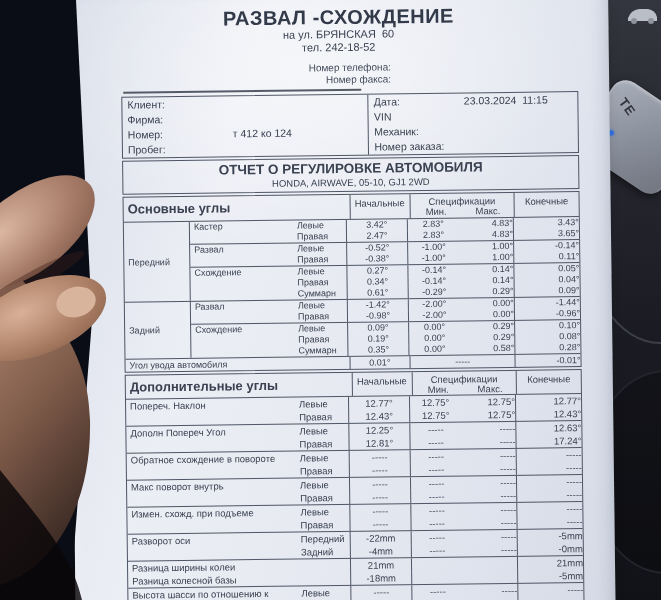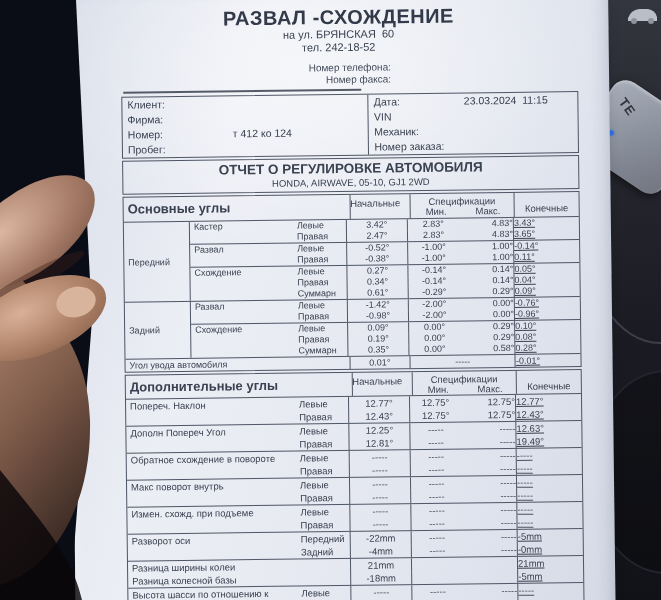--- a/index.html
+++ b/index.html
@@ -45,35 +45,35 @@
   .col-l .clabel{flex:0 0 178px;}
   .col-r .clabel{flex:0 0 90px;}
   .cvalue{color:#363d4c;}
   .rbox{width:455px;margin:2px 0 0 52px;text-align:center;padding:2px 0 3px 0;}
   .r-title{font-size:13.5px;font-weight:bold;line-height:16px;}
   .r-vehicle{font-size:9.5px;line-height:11px;}
   
   .tsec{width:455px;margin:2px 0 0 52px;font-size:9px;color:#3a4150;}
   .thead{display:flex;border-bottom:1px solid #4e5565;height:24px;}
   .th-title{width:225px;font-size:13px;font-weight:bold;padding:4px 0 0 4px;}
-  .th-init{width:60px;font-size:9.5px;padding-top:3px;border-left:1px solid #4e5565;}
+  .th-init{width:60px;text-align:center;font-size:9.5px;padding-top:3px;border-left:1px solid #4e5565;}
   .th-spec{width:105px;text-align:center;font-size:9.5px;border-left:1px solid #4e5565;}
   .spec-top{padding-top:2px;line-height:11px;}
   .spec-sub{display:flex;line-height:10px;}
   .spec-sub span{width:50%;}
-  .th-final{width:65px;text-align:center;font-size:9.5px;padding-top:10px;border-left:1px solid #4e5565;}
+  .th-final{width:65px;text-align:center;font-size:9.5px;padding-top:3px;border-left:1px solid #4e5565;}
   .bl{border-left:1px solid #4e5565;}
   .bt{border-top:1px solid #4e5565;}
   .trow{display:flex;height:11px;line-height:11px;}
   .s2row{height:13px;line-height:13px;font-size:9.5px;}
   .w-side{width:53px;padding-left:4px;box-sizing:border-box;}
   .w-init{width:60px;text-align:center;}
   .w-min{width:51px;text-align:center;}
   .w-max{width:54px;text-align:right;}
-  .w-final{width:65px;text-align:left;text-decoration:underline;}
+  .w-final{width:65px;text-align:right;}
   .w-spec{width:105px;text-align:center;}
   .s1-group{display:flex;}
   .group-name{width:69px;display:flex;align-items:center;padding-left:4px;box-sizing:border-box;
     border-right:1px solid #4e5565;}
   .g-blocks{flex:1;}
   .param-block{display:flex;}
   .param-name{width:103px;padding-left:4px;box-sizing:border-box;}
   .p-rows{flex:1;}
   .drift{display:flex;height:12px;line-height:12px;border-top:1px solid #4e5565;}
   .drift-label{width:225px;padding-left:4px;box-sizing:border-box;}
@@ -244,21 +244,21 @@
               <div class="group-name">Задний</div>
               <div class="g-blocks">
                 <div class="param-block">
                   <div class="param-name">Развал</div>
                   <div class="p-rows">
                     <div class="trow">
                       <div class="w-side">Левые</div>
                       <div class="w-init bl">-1.42°</div>
                       <div class="w-min bl">-2.00°</div>
                       <div class="w-max">0.00°</div>
-                      <div class="w-final bl">-0.76°</div>
+                      <div class="w-final bl">-1.44°</div>
                     </div>
                     <div class="trow">
                       <div class="w-side">Правая</div>
                       <div class="w-init bl">-0.98°</div>
                       <div class="w-min bl">-2.00°</div>
                       <div class="w-max">0.00°</div>
                       <div class="w-final bl">-0.96°</div>
                     </div>
                   </div>
                 </div>
@@ -344,21 +344,21 @@
                   <div class="w-init bl">12.25°</div>
                   <div class="w-min bl dashv">-----</div>
                   <div class="w-max dashv">-----</div>
                   <div class="w-final bl">12.63°</div>
                 </div>
                 <div class="trow s2row">
                   <div class="w-side">Правая</div>
                   <div class="w-init bl">12.81°</div>
                   <div class="w-min bl dashv">-----</div>
                   <div class="w-max dashv">-----</div>
-                  <div class="w-final bl">19.49°</div>
+                  <div class="w-final bl">17.24°</div>
                 </div>
               </div>
             </div>
             <div class="s2-item bt">
               <div class="i-label">
                 <div class="i-label-line">Обратное схождение в повороте</div>
               </div>
               <div class="p-rows">
                 <div class="trow s2row">
                   <div class="w-side">Левые</div>

